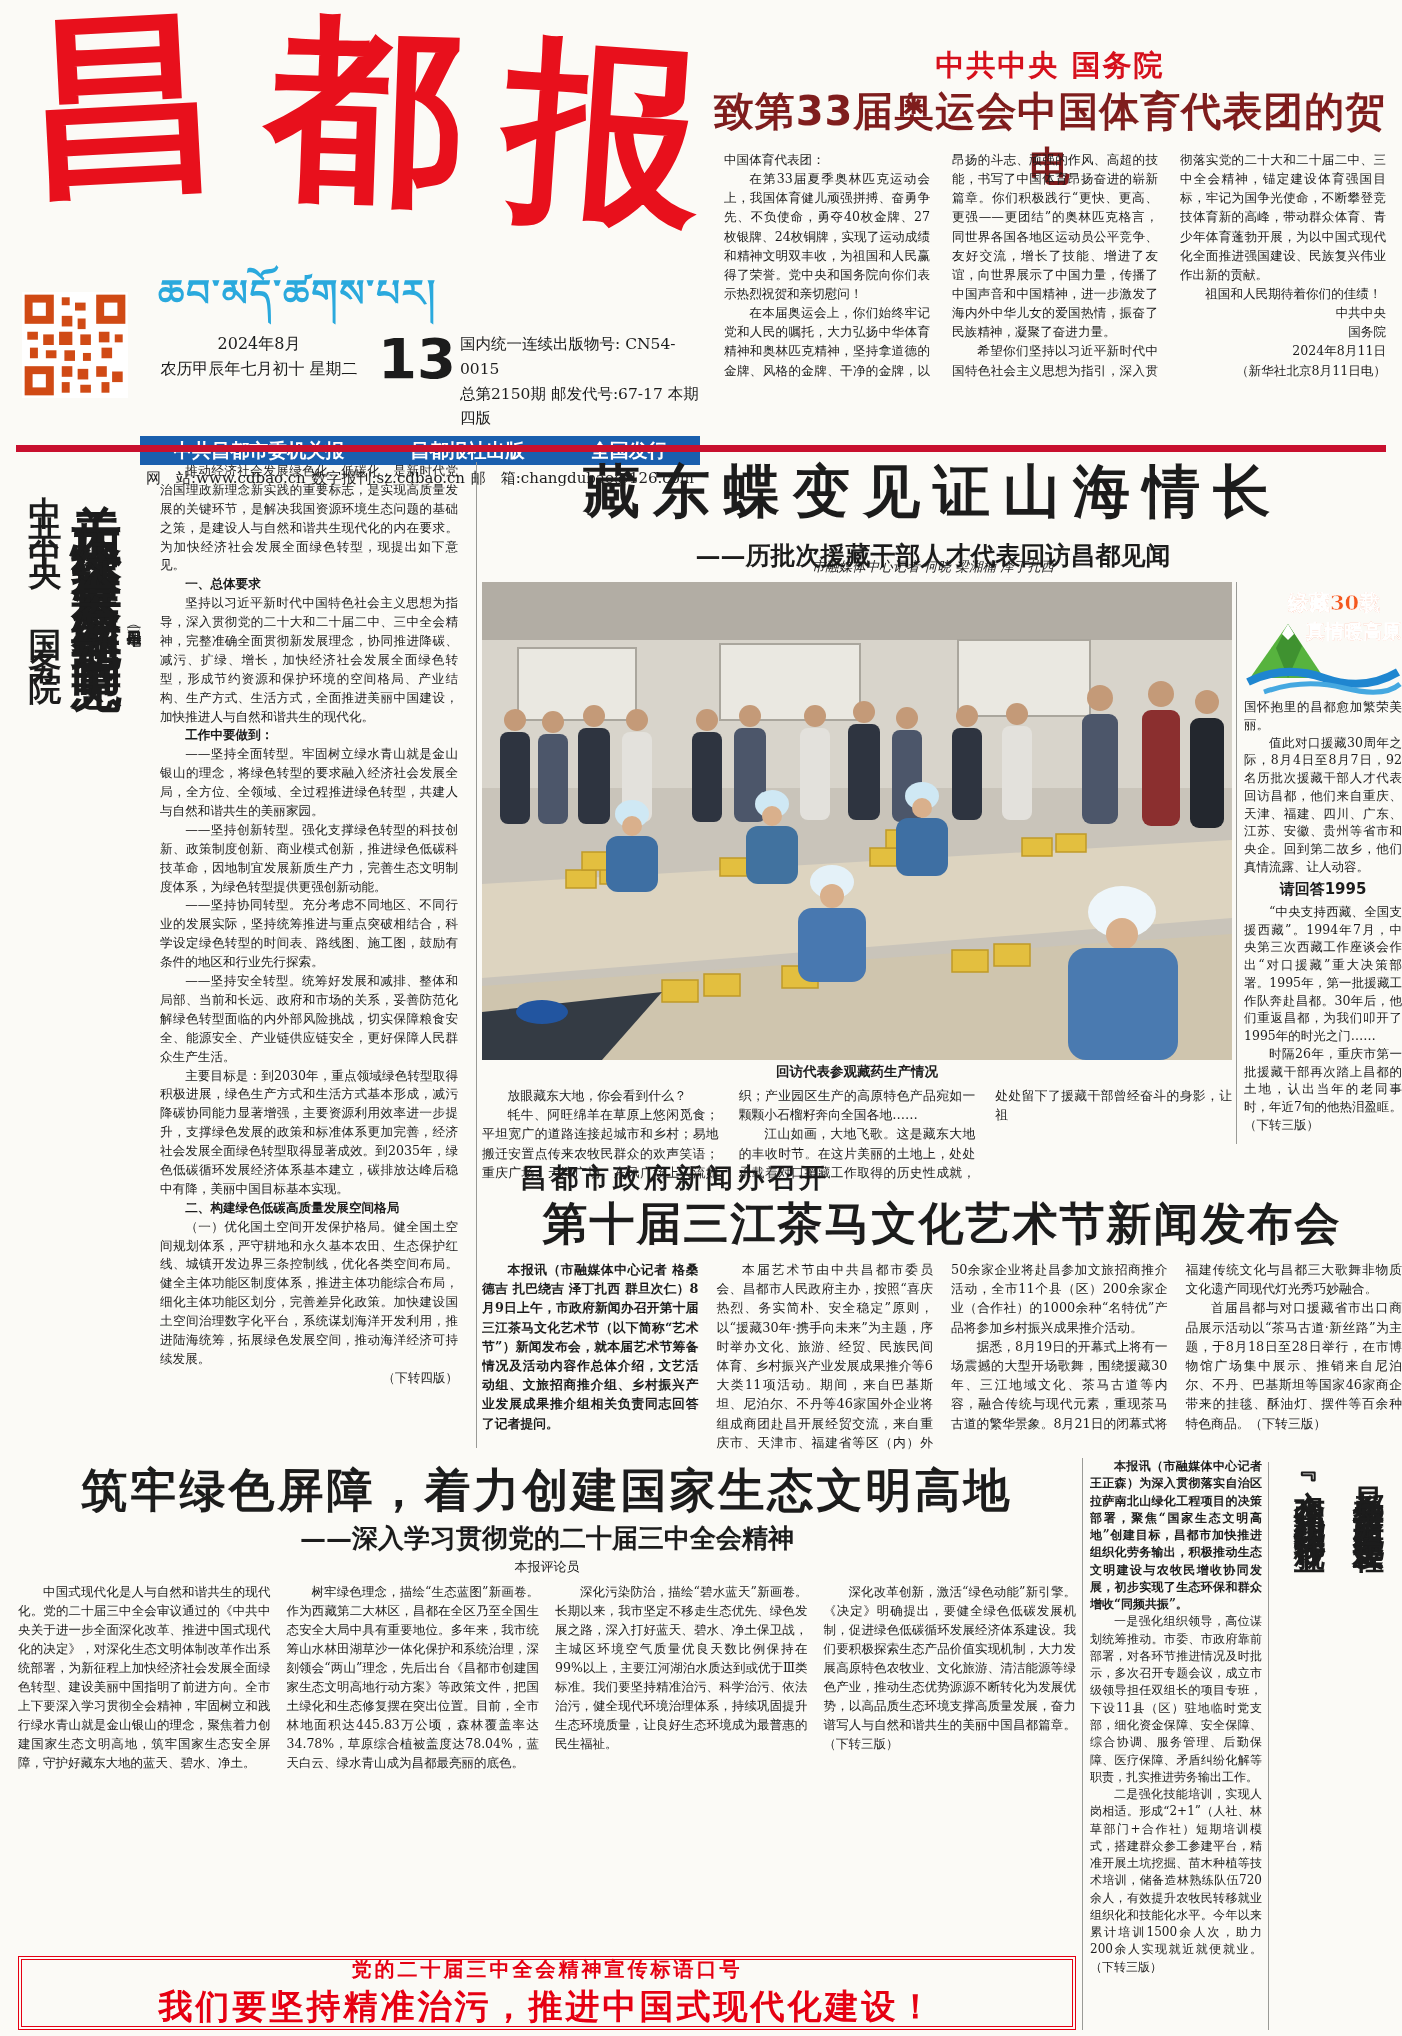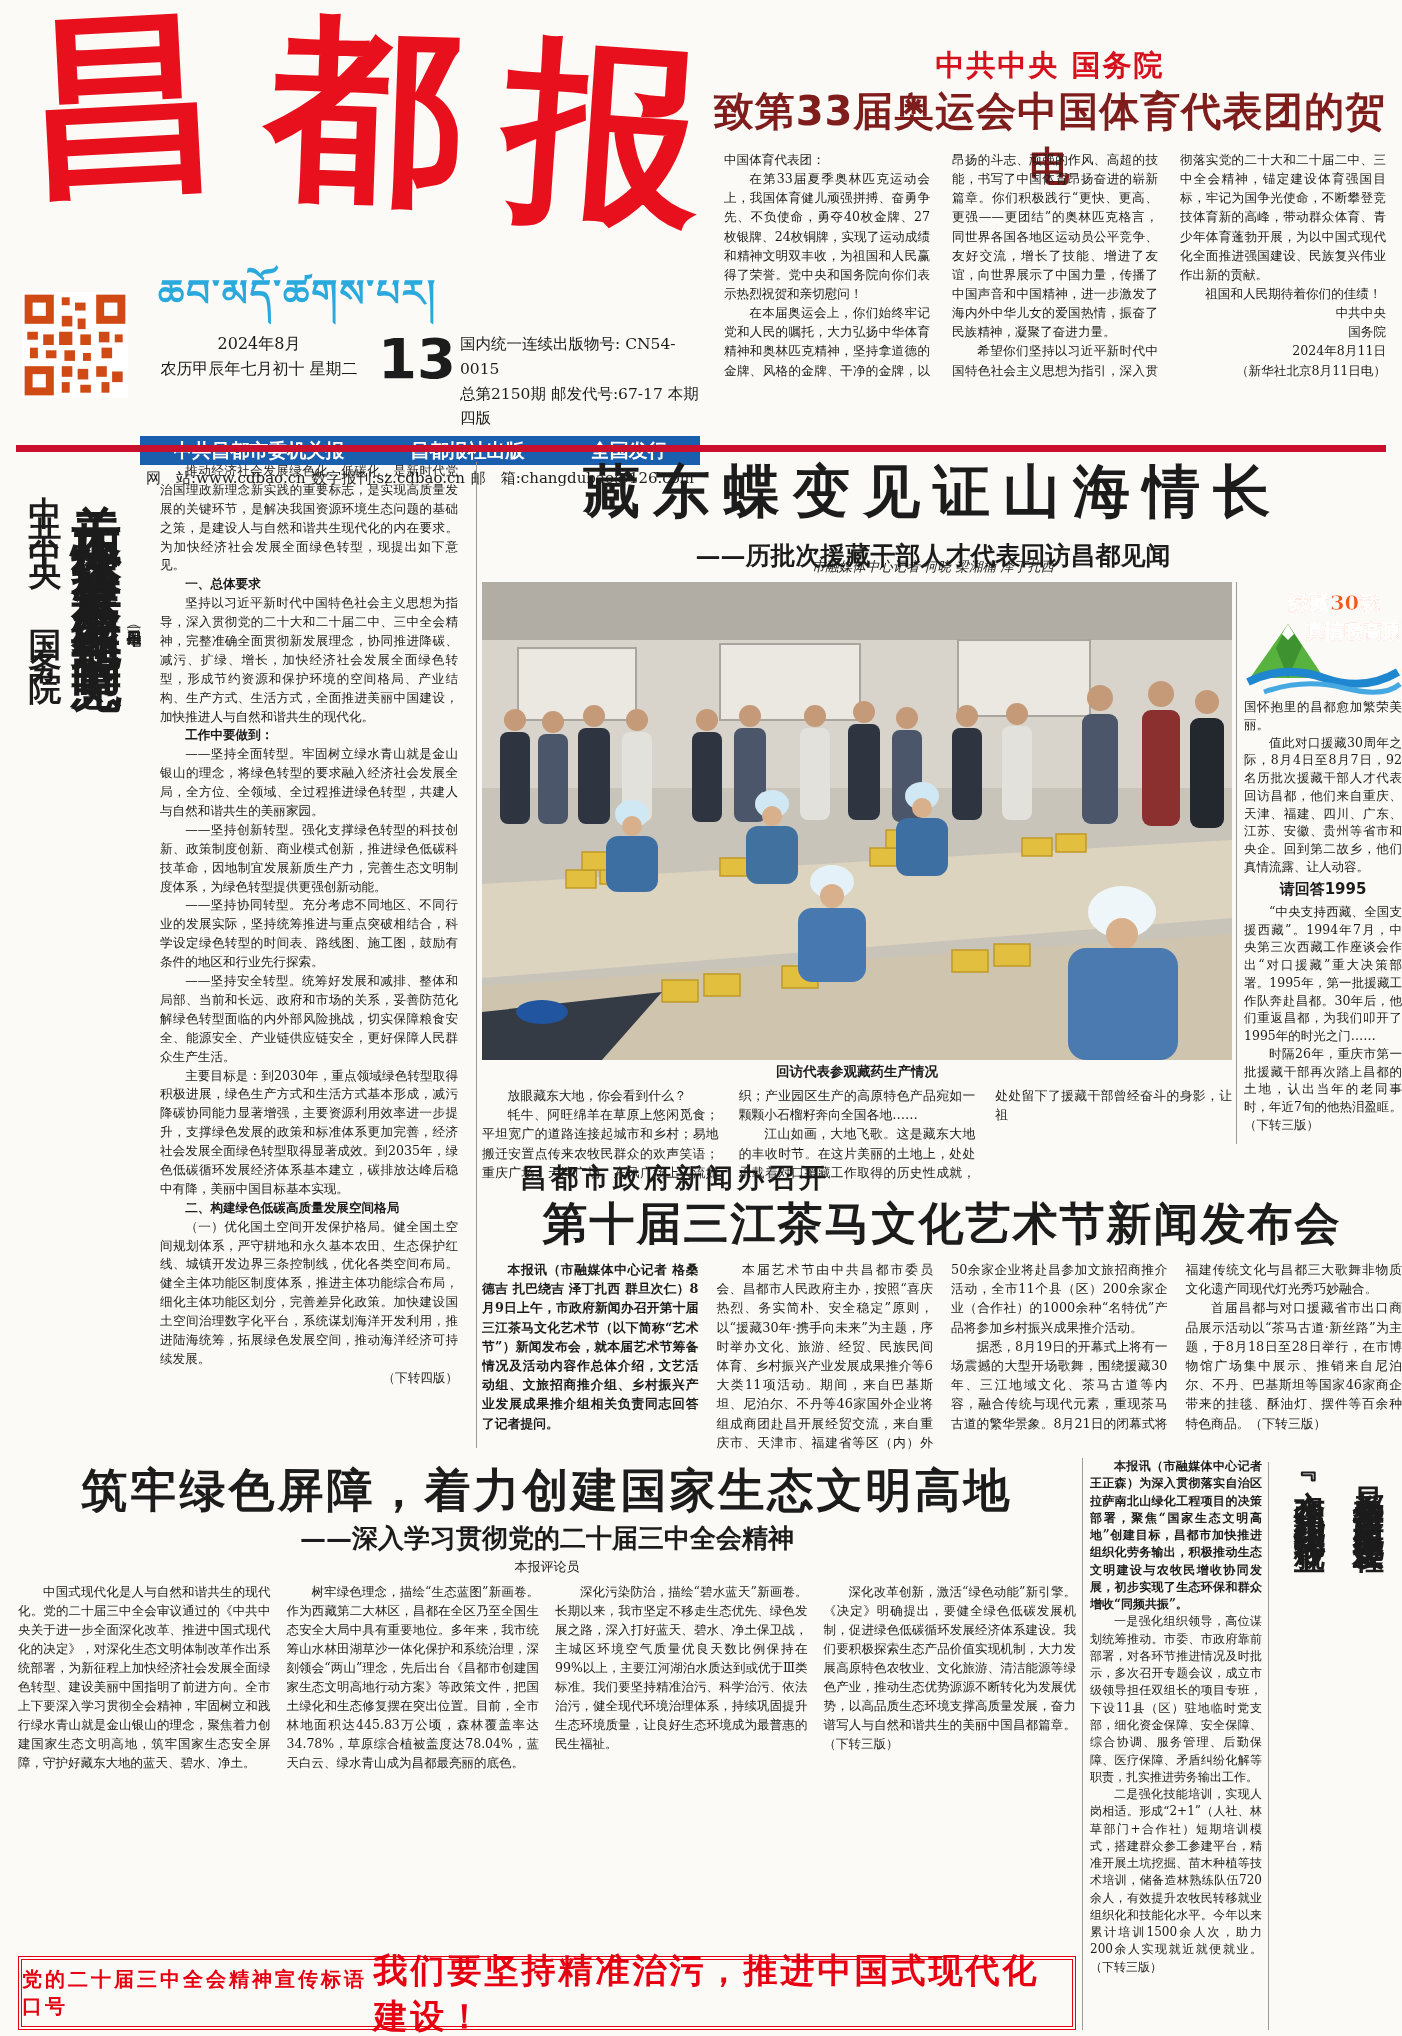--- a/index.html
+++ b/index.html
@@ -83,21 +83,21 @@
 
   
   .lh-body{position:absolute;left:1090px;top:1458px;width:172px;height:572px;font-size:12px;
            line-height:1.44;overflow:hidden;}
   .lh-headline{position:absolute;left:1272px;top:1462px;width:126px;height:572px;writing-mode:vertical-rl;
                font-size:31px;font-weight:900;letter-spacing:4px;line-height:1.9;}
   .lh-headline div{margin:0;}
 
   
   .banner{position:absolute;left:18px;top:1956px;width:1058px;height:74px;border:4px double #e60012;
-          box-sizing:border-box;display:flex;flex-direction:row;align-items:center;justify-content:center;}
+          box-sizing:border-box;display:flex;flex-direction:column;align-items:center;justify-content:center;}
   .bn1{color:#e60012;font-size:20px;letter-spacing:3px;font-weight:bold;}
   .bn2{color:#e60012;font-size:34px;letter-spacing:3px;font-weight:900;margin-top:1px;}
 </style>
 </head>
 <body>
 
 <div class="page">
 
   <div class="m-title">
     <span class="mc1">昌</span>

